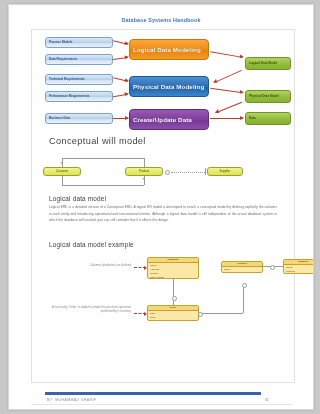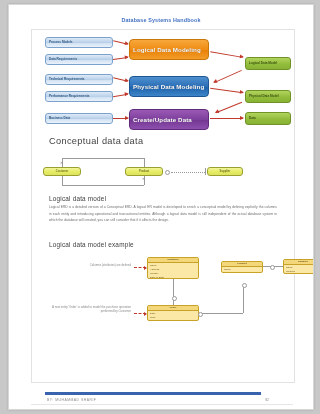--- a/index.html
+++ b/index.html
@@ -131,21 +131,21 @@
     <div class="arrow" style="left:80px;top:62px;width:15px;transform:rotate(-10deg);"></div>
     <div class="arrow" style="left:80px;top:85px;width:15px;"></div>
 
     <div class="arrow" style="left:177px;top:21px;width:33px;transform:rotate(10deg);"></div>
     <div class="arrow rev" style="left:180px;top:43px;width:30px;transform:rotate(-24deg);"></div>
     <div class="arrow" style="left:177px;top:57px;width:33px;transform:rotate(8deg);"></div>
     <div class="arrow rev" style="left:182px;top:74px;width:28px;transform:rotate(-22deg);"></div>
     <div class="arrow" style="left:177px;top:85px;width:33px;"></div>
   </div>
 
-  <div class="h-big" style="left:40px;top:131px;">Conceptual data data</div>
+  <div class="h-big" style="left:40px;top:131px;">Conceptual will model</div>
 
   <div class="cerd">
     <div class="ybox" style="left:4px;top:12px;width:38px;height:9px;">
       <span>Customer</span>
       </div>
     <div class="ybox" style="left:86px;top:12px;width:38px;height:9px;">
       <span>Product</span>
       </div>
     <div class="ybox" style="left:168px;top:12px;width:36px;height:9px;">
       <span>Supplier</span>

